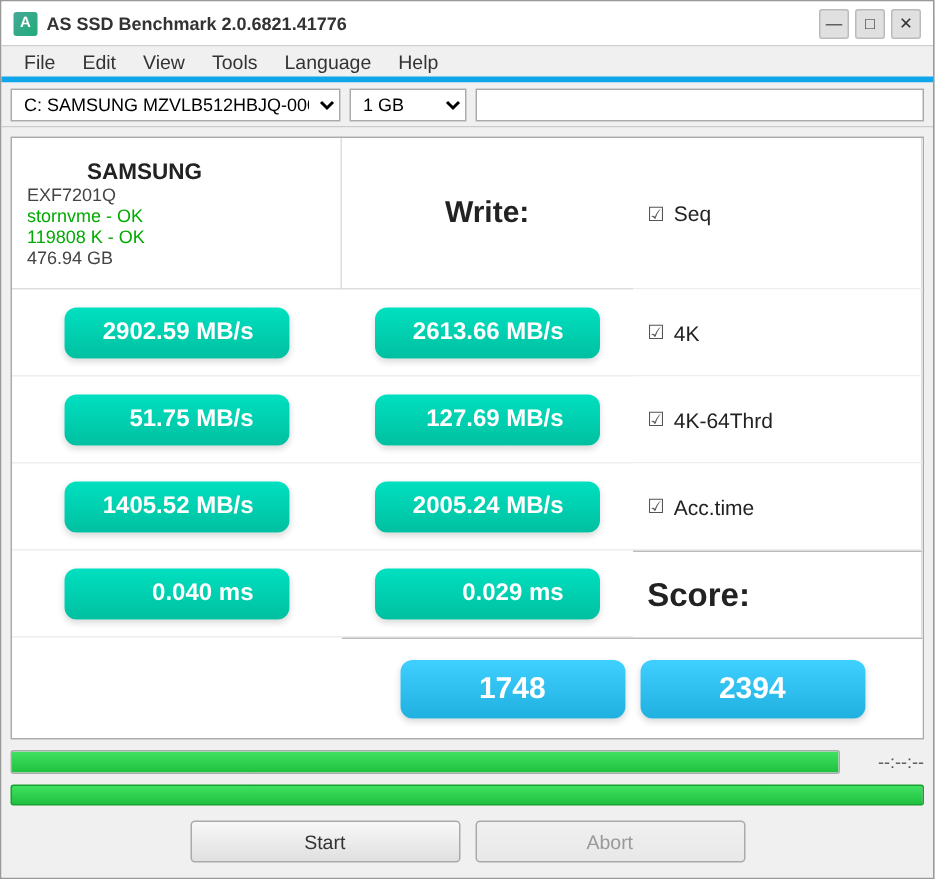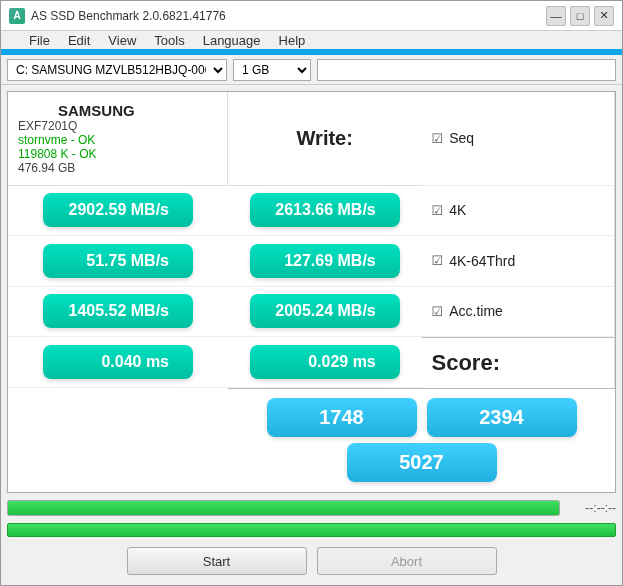--- a/index.html
+++ b/index.html
@@ -45,20 +45,21 @@
       display: flex;
       align-items: center;
       justify-content: center;
       color: white;
       font-size: 10px;
       font-weight: bold;
     }
     .title-text {
       font-size: 12px;
       color: #333;
+      font-weight: bold;
     }
     .title-bar-buttons {
       display: flex;
       gap: 4px;
     }
     .title-btn {
       width: 20px;
       height: 20px;
       background: #e0e0e0;
       border: 1px solid #bbb;
@@ -68,23 +69,23 @@
       justify-content: center;
       font-size: 11px;
       cursor: pointer;
       color: #333;
     }
     
     .menu-bar {
       background: #f0f0f0;
       display: flex;
       align-items: center;
-      padding: 2px 20px;
+      padding: 2px 7px;
       gap: 2px;
-      border-bottom: 6px solid #0ea5e9;
+      border-bottom: 4px solid #0ea5e9;
       height: 24px;
     }
     .menu-item {
       padding: 2px 8px;
       cursor: pointer;
       font-size: 13px;
       color: #333;
       border-radius: 2px;
     }
     
@@ -385,21 +386,20 @@
       <div class="bench-value-cell">
         <div class="bench-badge">0.029 ms</div>
       </div>
 
       <div class="score-inner-label" style="border-top: 1px solid rgb(187, 187, 187);">Score:</div>
       <div class="score-inner-values" style="grid-column: 2 / 4; display: flex; flex-direction: column; align-items: center; gap: 6px; padding: 8px; background: white; border-top: 1px solid #bbb;">
         <div class="score-inner-top">
           <div class="score-badge">1748</div>
           <div class="score-badge">2394</div>
         </div>
-        <div class="score-badge" style="min-width: 150px;">5027</div>
       </div>
 
     </div>
 
     <div class="progress-area">
       <div class="progress-bar-outer">
         <div class="progress-bar-inner"></div>
       </div>
       <span class="progress-time">--:--:--</span>
     </div>

